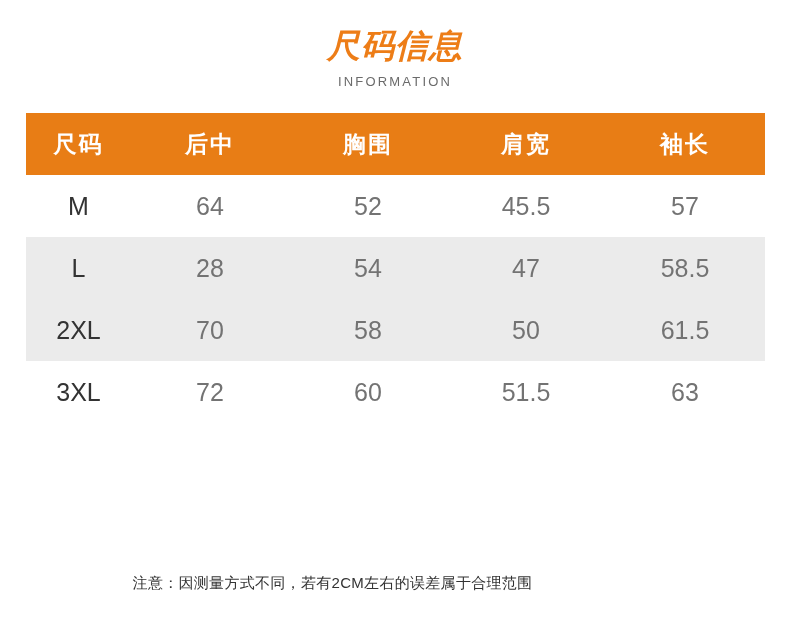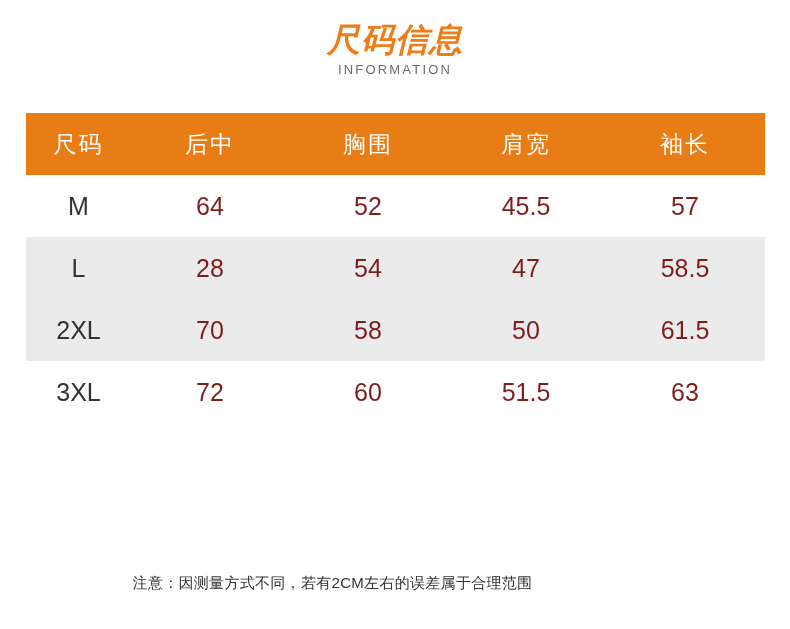--- a/index.html
+++ b/index.html
@@ -29,21 +29,21 @@
     width: 790px;
     text-align: center;
   }
   .main-title {
     font-size: 33px;
     line-height: 40px;
     font-weight: bold;
     font-style: italic;
     color: #ED7D17;
     letter-spacing: 1px;
-    margin: 2px;
+    margin: 8px;
   }
   .sub-title {
     font-size: 13px;
     line-height: 16px;
     color: #6b6b6b;
     letter-spacing: 2.2px;
     font-weight: normal;
   }
 
   
@@ -65,31 +65,31 @@
     padding: 0;
     border: 0;
   }
   .size-table thead tr {
     background: #E87D15;
     height: 62px;
   }
   .size-table th {
     color: #ffffff;
     font-size: 23px;
-    font-weight: normal;
+    font-weight: bold;
     letter-spacing: 2px;
   }
   .size-table tbody tr.row-odd {
     background: #ffffff;
   }
   .size-table tbody tr.row-even {
     background: #ebebeb;
   }
   .size-table td {
-    color: #7f1d1d;
+    color: #737373;
     font-size: 25px;
     font-weight: normal;
   }
   .size-table td.size-cell {
     color: #333333;
   }
 
   
   col.c0 { width: 105px; }
   col.c1 { width: 158px; }

